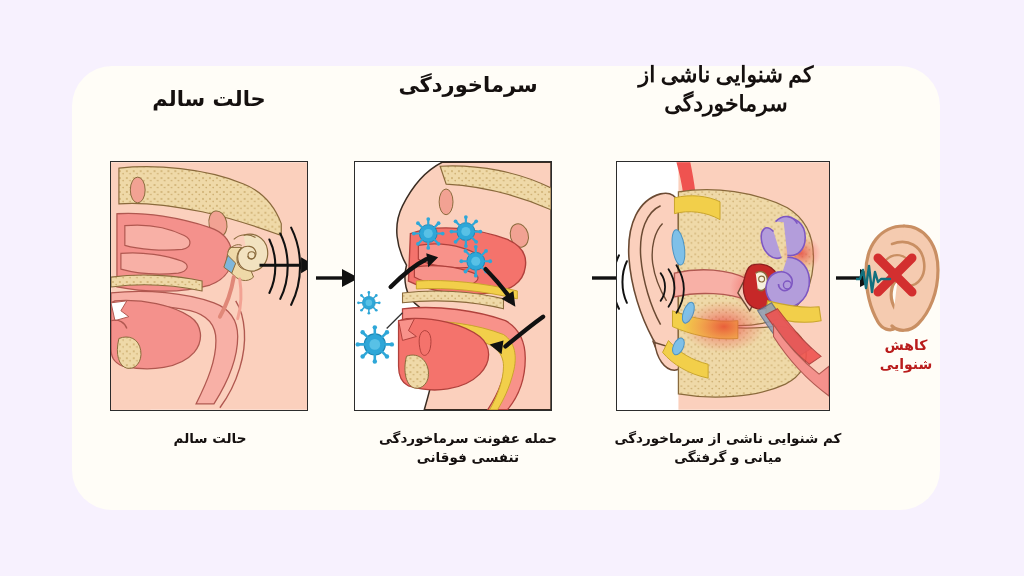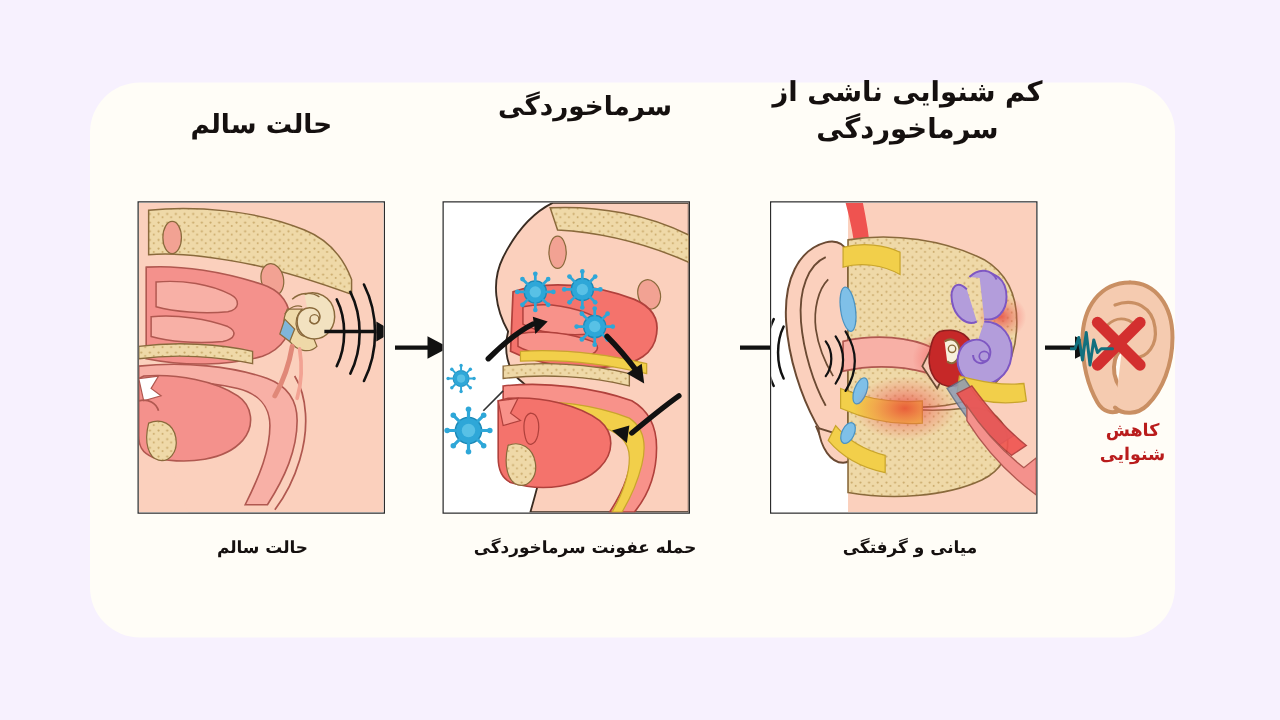--- a/index.html
+++ b/index.html
@@ -38,21 +38,21 @@
     text-align: center;
     color: #15100f;
     font-weight: bold;
     font-size: 21px;
     line-height: 1.32;
     letter-spacing: -0.2px;
     direction: rtl;
   }
   #heading-1 { left: 96px;  top: 86px;  width: 226px; }
   #heading-2 { left: 352px; top: 72px;  width: 232px; }
-  #heading-3 { left: 608px; top: 60px;  width: 236px; font-size: 22px; }
+  #heading-3 { left: 608px; top: 60px;  width: 236px; font-size: 22px; font-family: Liberation Serif, serif; }
 
   
   .caption {
     position: absolute;
     text-align: center;
     color: #15100f;
     font-weight: bold;
     font-size: 13.5px;
     line-height: 1.42;
     direction: rtl;
@@ -438,19 +438,21 @@
     <div>کاهش</div>
     <div>شنوایی</div>
   </div>
 
   <div class="caption" id="caption-1">
     <div>حالت سالم</div>
   </div>
 
   <div class="caption" id="caption-2">
     <div>حمله عفونت سرماخوردگی</div>
+    <div>تنفسی فوقانی</div>
   </div>
 
   <div class="caption" id="caption-3">
+    <div>کم شنوایی ناشی از سرماخوردگی</div>
     <div>میانی و گرفتگی</div>
   </div>
 
 </div>
 
 </body></html>

